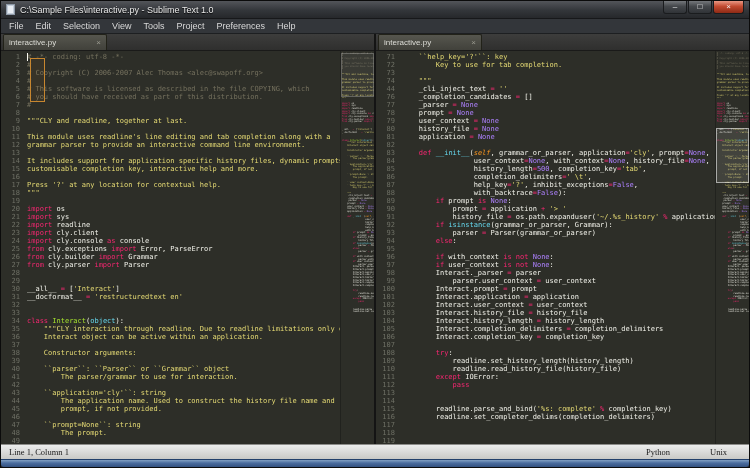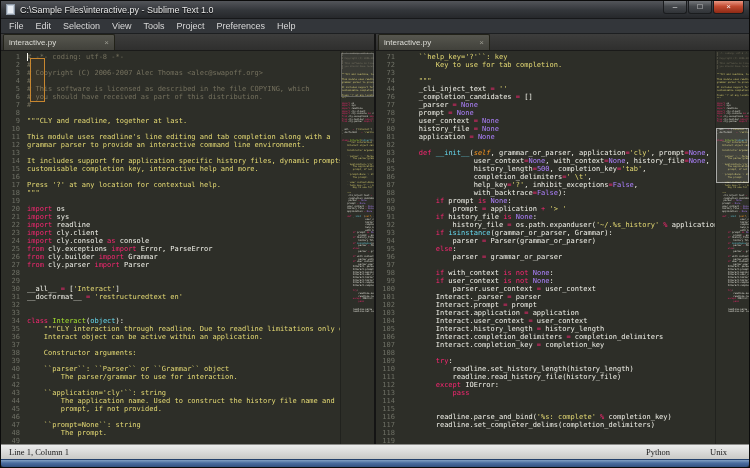--- a/index.html
+++ b/index.html
@@ -23,21 +23,21 @@
   
   .menubar{height:26px;flex:0 0 14px;display:flex;align-items:center;background:#33363a;
     border-bottom:1px solid #1d1f21;font-size:9px;color:#d8d8d8;padding-left:2px;}
   .menu-item{padding:0 6px;height:14px;display:flex;align-items:center;}
   
   .editor-area{flex:1;display:flex;background:#202020;min-height:0;}
   .pane{width:373px;display:flex;flex-direction:column;min-height:0;}
   .divider{width:2px;background:#141414;}
   .tabbar{height:17px;flex:0 0 17px;display:flex;align-items:flex-end;
     background:linear-gradient(#3d3d3c,#2f2f2e);border-bottom:1px solid #1a1a19;padding-left:2px;}
-  .tab{height:16px;width:112px;display:flex;align-items:center;padding:0 5px;
+  .tab{height:16px;width:104px;display:flex;align-items:center;padding:0 5px;
     font-size:8px;color:#dcdcd6;border-radius:2px 2px 0 0;
     background:linear-gradient(#56564e,#41413b);border:1px solid #222219;border-bottom:none;}
   .tab-label{flex:1;white-space:nowrap;overflow:hidden;}
   .tab-close{color:#9a9a90;font-size:8px;padding-left:3px;}
   .editor{flex:1;display:flex;min-height:0;position:relative;overflow:hidden;
     background:var(--bg,#2d2e28);font-family:"DejaVu Sans Mono",monospace;
     font-size:7px;line-height:8px;}
   .gutter{width:24px;flex:0 0 24px;padding:2px 5px 0 0;text-align:right;
     color:#6f7166;background:var(--bg,#2d2e28);}
   .gutter div{height:8px;}
@@ -395,34 +395,33 @@
             <div class="code-line">    application <span class="tok-kw">=</span> <span class="tok-const">None</span></div>
             <div class="code-line"></div>
             <div class="code-line">    <span class="tok-kw">def</span> <span class="tok-fn">__init__</span>(<span class="tok-self">self</span>, grammar_or_parser, application<span class="tok-kw">=</span><span class="tok-str">'cly'</span>, prompt<span class="tok-kw">=</span><span class="tok-const">None</span>,</div>
             <div class="code-line">                 user_context<span class="tok-kw">=</span><span class="tok-const">None</span>, with_context<span class="tok-kw">=</span><span class="tok-const">None</span>, history_file<span class="tok-kw">=</span><span class="tok-const">None</span>,</div>
             <div class="code-line">                 history_length<span class="tok-kw">=</span><span class="tok-const">500</span>, completion_key<span class="tok-kw">=</span><span class="tok-str">'tab'</span>,</div>
             <div class="code-line">                 completion_delimiters<span class="tok-kw">=</span><span class="tok-str">' \t'</span>,</div>
             <div class="code-line">                 help_key<span class="tok-kw">=</span><span class="tok-str">'?'</span>, inhibit_exceptions<span class="tok-kw">=</span><span class="tok-const">False</span>,</div>
             <div class="code-line">                 with_backtrace<span class="tok-kw">=</span><span class="tok-const">False</span>):</div>
             <div class="code-line">        <span class="tok-kw">if</span> prompt <span class="tok-kw">is</span> <span class="tok-const">None</span>:</div>
             <div class="code-line">            prompt <span class="tok-kw">=</span> application <span class="tok-kw">+</span> <span class="tok-str">'&gt; '</span></div>
-            <div class="code-line">        <span class="tok-kw">if</span> history_file <span class="tok-kw">is</span> <span class="tok-const">None</span>:</div>
             <div class="code-line">            history_file <span class="tok-kw">=</span> os.path.expanduser(<span class="tok-str">'~/.%s_history'</span> <span class="tok-kw">%</span> application)</div>
             <div class="code-line">        <span class="tok-kw">if</span> <span class="tok-fn">isinstance</span>(grammar_or_parser, Grammar):</div>
             <div class="code-line">            parser <span class="tok-kw">=</span> Parser(grammar_or_parser)</div>
             <div class="code-line">        <span class="tok-kw">else</span>:</div>
-            <div class="code-line">            parser <span class="tok-kw">=</span> grammar_or_parser</div>
             <div class="code-line"></div>
             <div class="code-line">        <span class="tok-kw">if</span> with_context <span class="tok-kw">is</span> <span class="tok-kw">not</span> <span class="tok-const">None</span>:</div>
             <div class="code-line">        <span class="tok-kw">if</span> user_context <span class="tok-kw">is</span> <span class="tok-kw">not</span> <span class="tok-const">None</span>:</div>
+            <div class="code-line">        Interact._parser <span class="tok-kw">=</span> parser</div>
             <div class="code-line">            parser.user_context <span class="tok-kw">=</span> user_context</div>
-            <div class="code-line">        Interact._parser <span class="tok-kw">=</span> parser</div>
             <div class="code-line">        Interact.prompt <span class="tok-kw">=</span> prompt</div>
             <div class="code-line">        Interact.application <span class="tok-kw">=</span> application</div>
             <div class="code-line">        Interact.user_context <span class="tok-kw">=</span> user_context</div>
+            <div class="code-line">        Interact.history_file <span class="tok-kw">=</span> history_file</div>
             <div class="code-line">        Interact.history_length <span class="tok-kw">=</span> history_length</div>
             <div class="code-line">        Interact.completion_delimiters <span class="tok-kw">=</span> completion_delimiters</div>
             <div class="code-line">        Interact.completion_key <span class="tok-kw">=</span> completion_key</div>
             <div class="code-line"></div>
             <div class="code-line">        <span class="tok-kw">try</span>:</div>
             <div class="code-line">            readline.set_history_length(history_length)</div>
             <div class="code-line">            readline.read_history_file(history_file)</div>
             <div class="code-line">        <span class="tok-kw">except</span> IOError:</div>
             <div class="code-line">            <span class="tok-kw">pass</span></div>
             <div class="code-line"></div>

